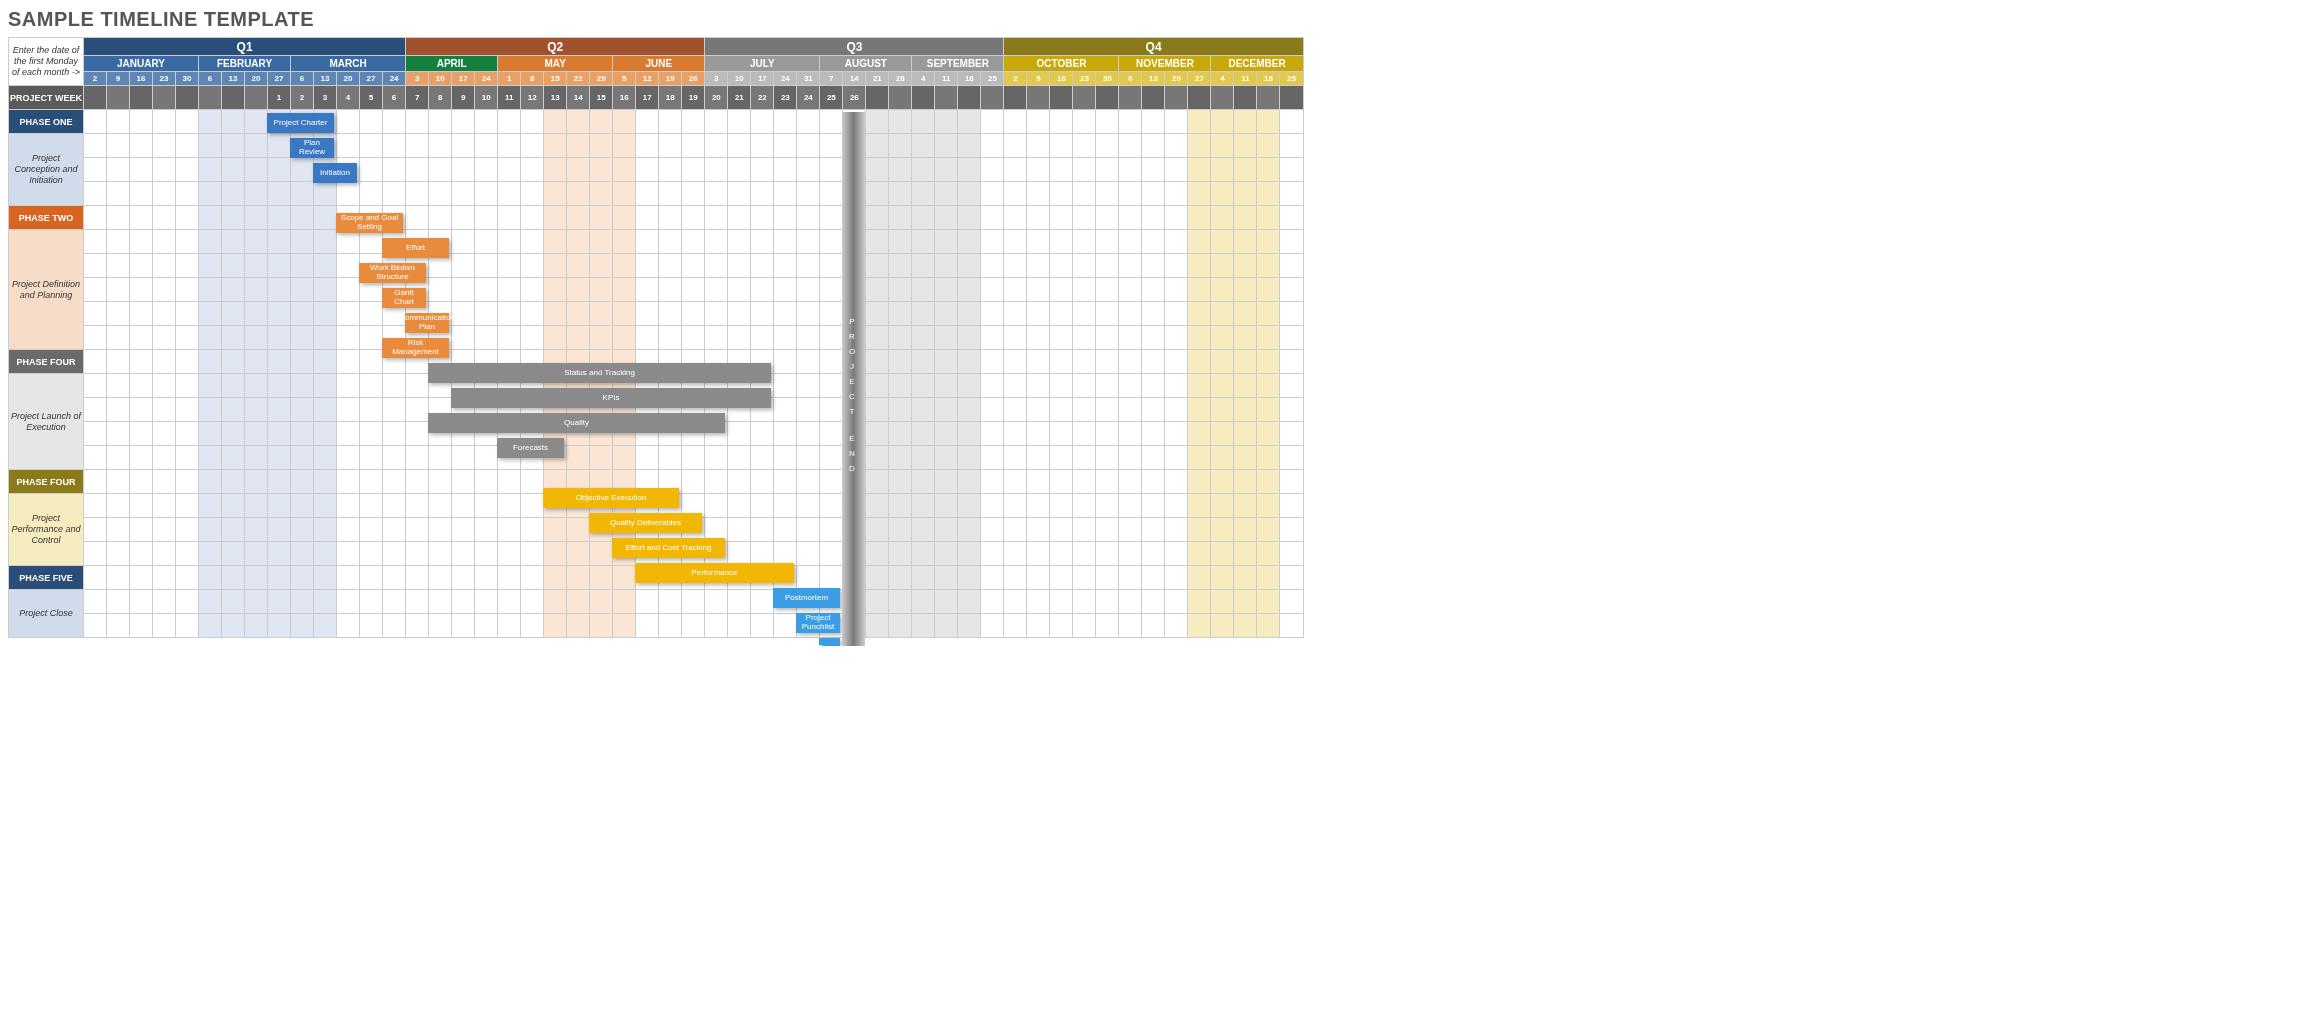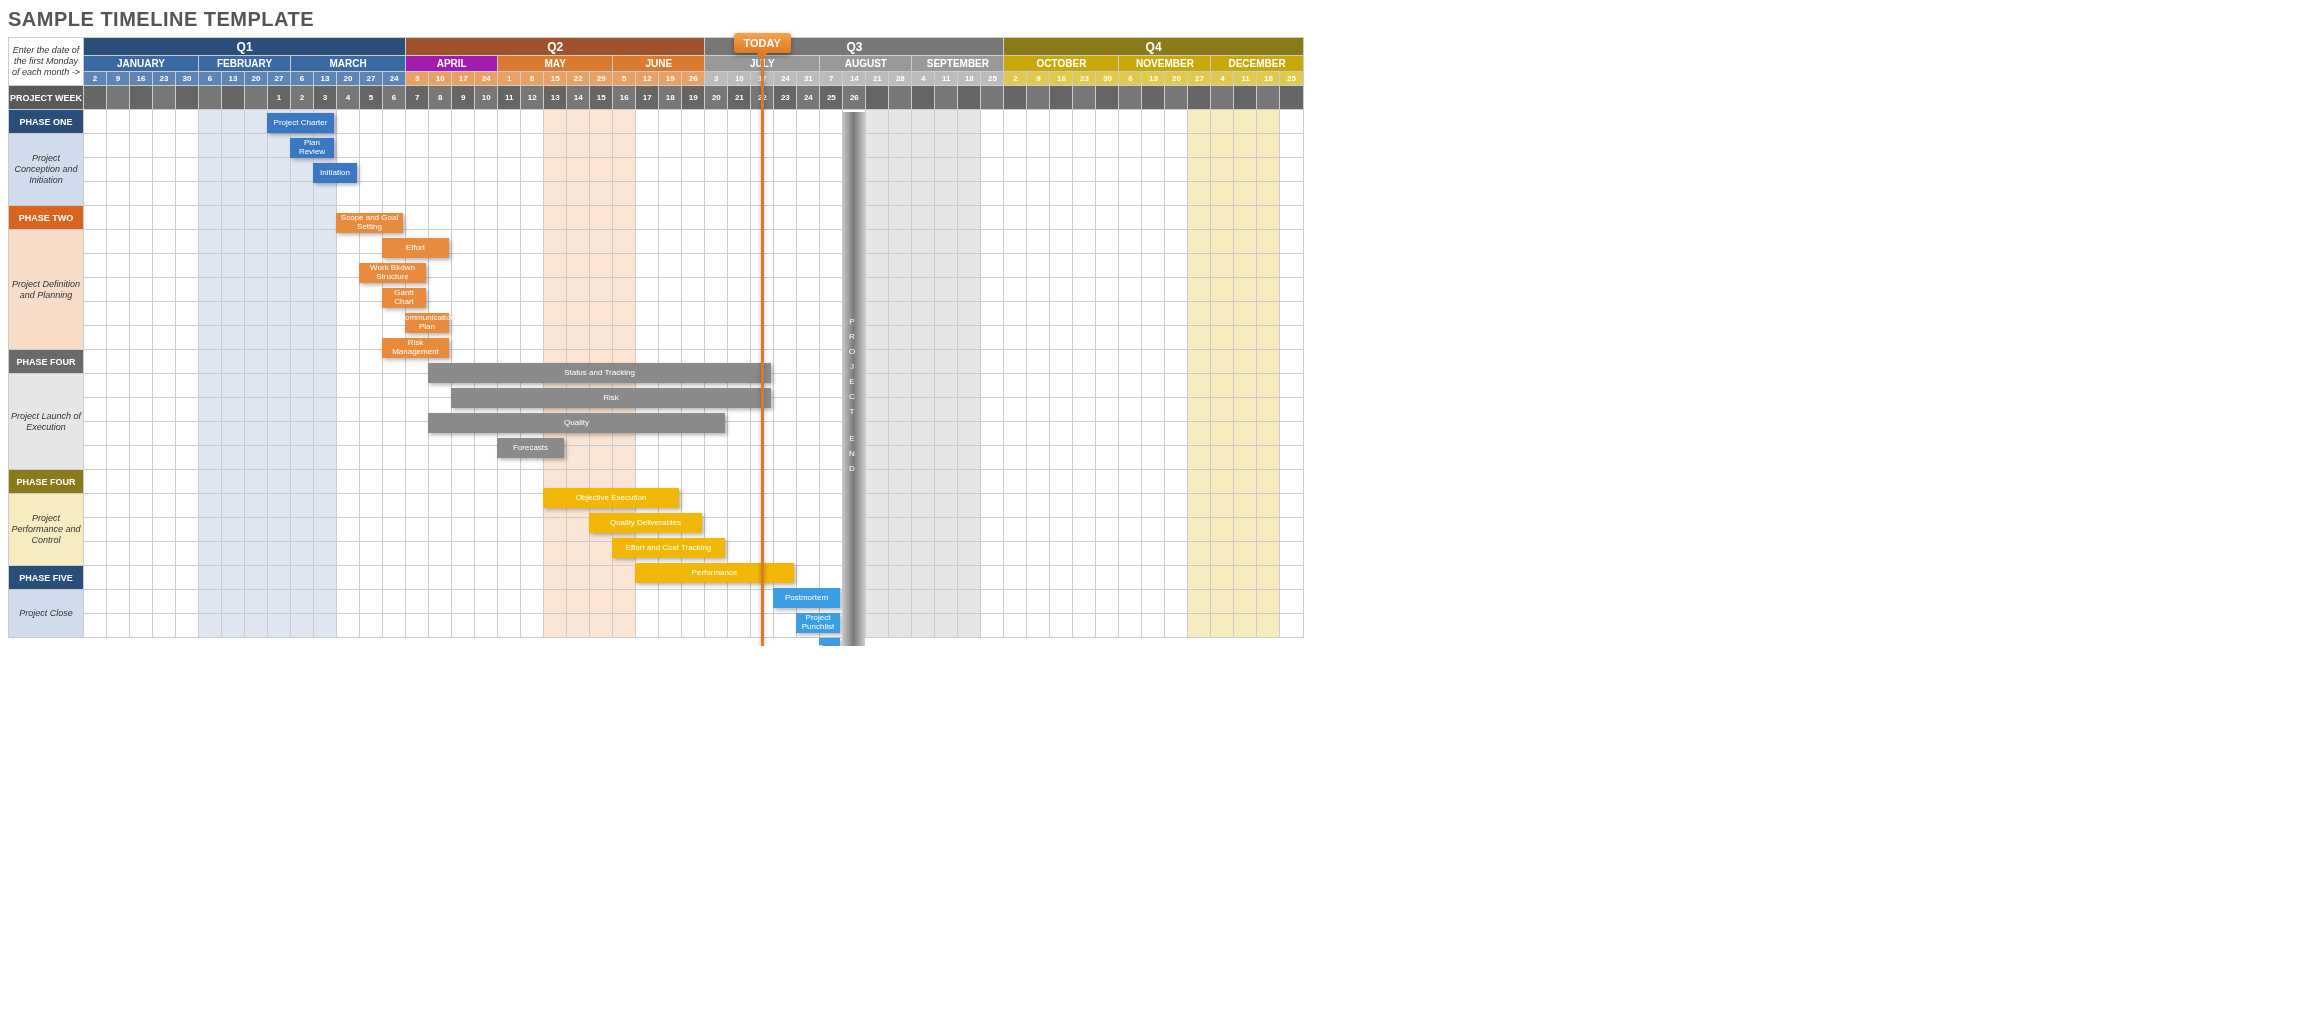--- a/index.html
+++ b/index.html
@@ -24,25 +24,20 @@
   .today-flag .tri { width:0; height:0; border-left:6px solid transparent; border-right:6px solid transparent; border-top:8px solid #e07a20; margin:-1px auto 0; }
   .pe-col { position:absolute; z-index:15; width:23px; background:linear-gradient(to right,#ccc,#7a7a7a,#ccc); color:#fff; font-size:8px; text-align:center; padding-top:200px; letter-spacing:3px; writing-mode:initial; }
   .bar { position:absolute; z-index:10; height:20px; color:#fff; font-size:8px; display:flex; align-items:center; justify-content:center; text-align:center; line-height:1.1; padding:0 3px; box-shadow:2px 2px 4px rgba(0,0,0,.3); }
 </style>
 </head>
 <body>
 
 <div class="title">SAMPLE TIMELINE TEMPLATE</div>
 
 <div class="wrap" id="wrap">
-  <div class="today-flag" id="today-flag" style="left: 725.5px; top: -4px;">
-    <div class="lbl">TODAY</div>
-    <div class="tri"></div>
-    <div class="line" id="today-line" style="height: 628px;"></div>
-  </div>
   <div class="pe-col" id="pe-col" style="left: 834px; top: 75px; height: 550px; padding-top: 205px;">
       <div>P</div>
       <div style="height:6px"></div>
       <div>R</div>
       <div style="height:6px"></div>
       <div>O</div>
       <div style="height:6px"></div>
       <div>J</div>
       <div style="height:6px"></div>
       <div>E</div>
@@ -121,21 +116,21 @@
           <td rowspan="3" class="left-note">Enter the date of the first Monday of each month -&gt;</td>
           <td class="qtr" colspan="14" style="background:#2a4e7a">Q1</td>
           <td class="qtr" colspan="13" style="background:#a0522d">Q2</td>
           <td class="qtr" colspan="13" style="background:#777">Q3</td>
           <td class="qtr" colspan="13" style="background:#8a7a1a">Q4</td>
         </tr>
         <tr>
           <td class="mon" colspan="5" style="background:#3a6aa3">JANUARY</td>
           <td class="mon" colspan="4" style="background:#3a6aa3">FEBRUARY</td>
           <td class="mon" colspan="5" style="background:#3a6aa3">MARCH</td>
-          <td class="mon" colspan="4" style="background:#a21caf">APRIL</td>
+          <td class="mon" colspan="4" style="background:#15803d">APRIL</td>
           <td class="mon" colspan="5" style="background:#d97a2e">MAY</td>
           <td class="mon" colspan="4" style="background:#d97a2e">JUNE</td>
           <td class="mon" colspan="5" style="background:#999">JULY</td>
           <td class="mon" colspan="4" style="background:#999">AUGUST</td>
           <td class="mon" colspan="4" style="background:#999">SEPTEMBER</td>
           <td class="mon" colspan="5" style="background:#c9a90a">OCTOBER</td>
           <td class="mon" colspan="4" style="background:#c9a90a">NOVEMBER</td>
           <td class="mon" colspan="4" style="background:#c9a90a">DECEMBER</td>
         </tr>
         <tr>
@@ -1474,21 +1469,21 @@
 <div class="bar" style="background: rgb(59, 120, 196); left: 259px; width: 67px; top: 76px;">Project Charter</div>
     <div class="bar" style="background: rgb(59, 120, 196); left: 282px; width: 44px; top: 101px;">Plan Review</div>
     <div class="bar" style="background: rgb(59, 120, 196); left: 305px; width: 44px; top: 126px;">Initiation</div>
     <div class="bar" style="background: rgb(232, 139, 60); left: 328px; width: 67px; top: 176px;">Scope and Goal Setting</div>
     <div class="bar" style="background: rgb(232, 139, 60); left: 374px; width: 67px; top: 201px;">Effort</div>
     <div class="bar" style="background: rgb(232, 139, 60); left: 351px; width: 67px; top: 226px;">Work Bkdwn Structure</div>
     <div class="bar" style="background: rgb(232, 139, 60); left: 374px; width: 44px; top: 251px;">Gantt Chart</div>
     <div class="bar" style="background: rgb(232, 139, 60); left: 397px; width: 44px; top: 276px;">Communication Plan</div>
     <div class="bar" style="background: rgb(232, 139, 60); left: 374px; width: 67px; top: 301px;">Risk Management</div>
     <div class="bar" style="background: rgb(138, 138, 138); left: 420px; width: 343px; top: 326px;">Status  and Tracking</div>
-    <div class="bar" style="background: rgb(138, 138, 138); left: 443px; width: 320px; top: 351px;">Risk</div>
+    <div class="bar" style="background: rgb(138, 138, 138); left: 443px; width: 320px; top: 351px;">KPIs</div>
     <div class="bar" style="background: rgb(138, 138, 138); left: 420px; width: 297px; top: 376px;">Quality</div>
     <div class="bar" style="background: rgb(138, 138, 138); left: 489px; width: 67px; top: 401px;">Forecasts</div>
     <div class="bar" style="background: rgb(242, 183, 5); left: 535px; width: 136px; top: 451px;">Objective Execution</div>
     <div class="bar" style="background: rgb(242, 183, 5); left: 581px; width: 113px; top: 476px;">Quality Deliverables</div>
     <div class="bar" style="background: rgb(242, 183, 5); left: 604px; width: 113px; top: 501px;">Effort and Cost Tracking</div>
     <div class="bar" style="background: rgb(242, 183, 5); left: 627px; width: 159px; top: 526px;">Performance</div>
     <div class="bar" style="background: rgb(59, 157, 227); left: 765px; width: 67px; top: 551px;">Postmortem</div>
     <div class="bar" style="background: rgb(59, 157, 227); left: 788px; width: 44px; top: 576px;">Project Punchlist</div>
     <div class="bar" style="background: rgb(59, 157, 227); left: 811px; width: 21px; top: 601px;">Report</div>
   </div>

